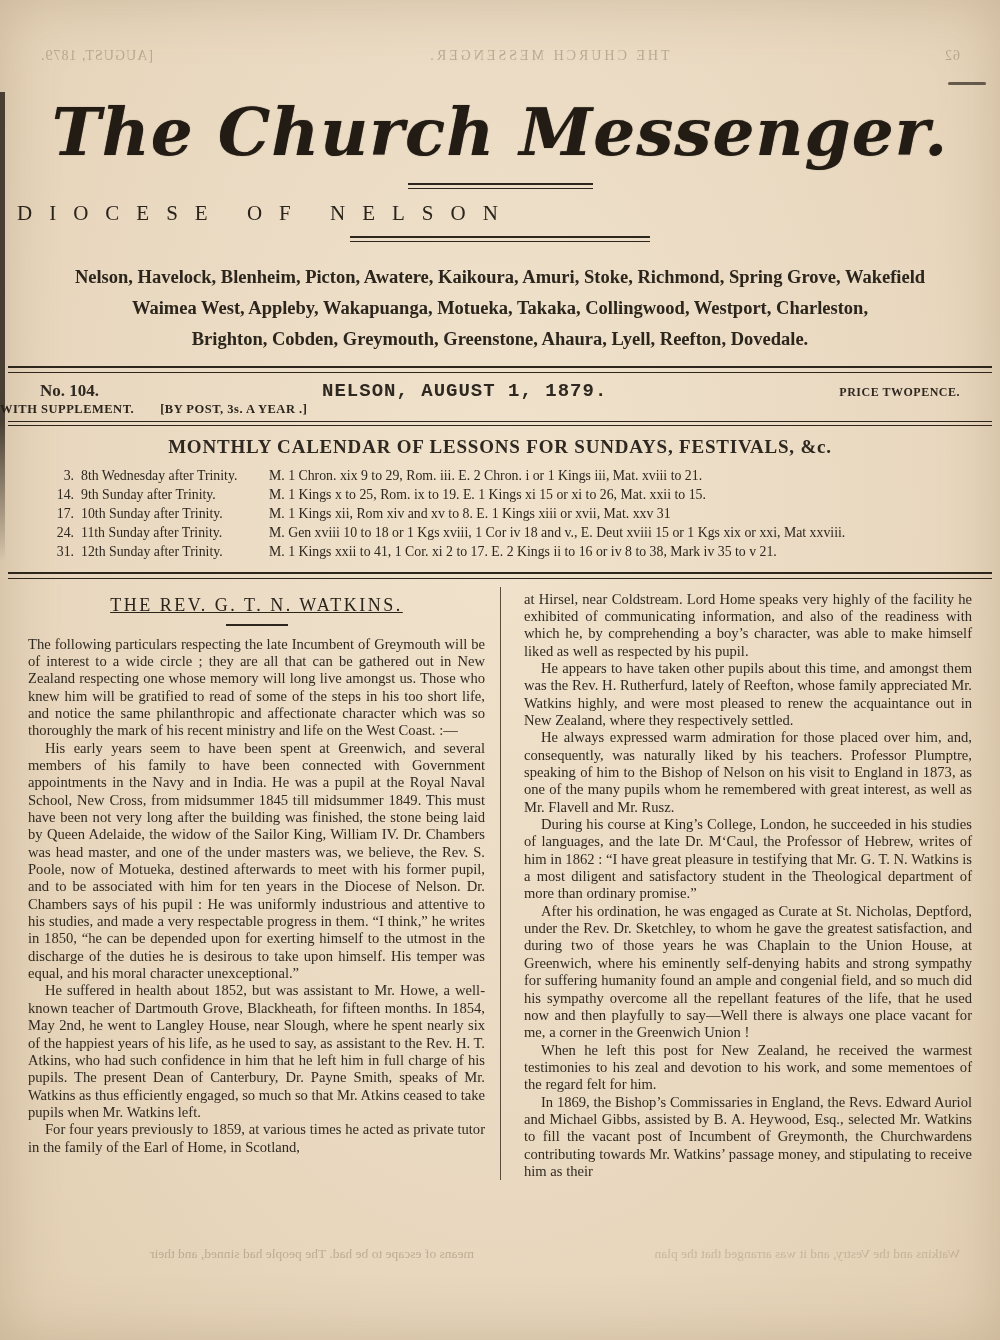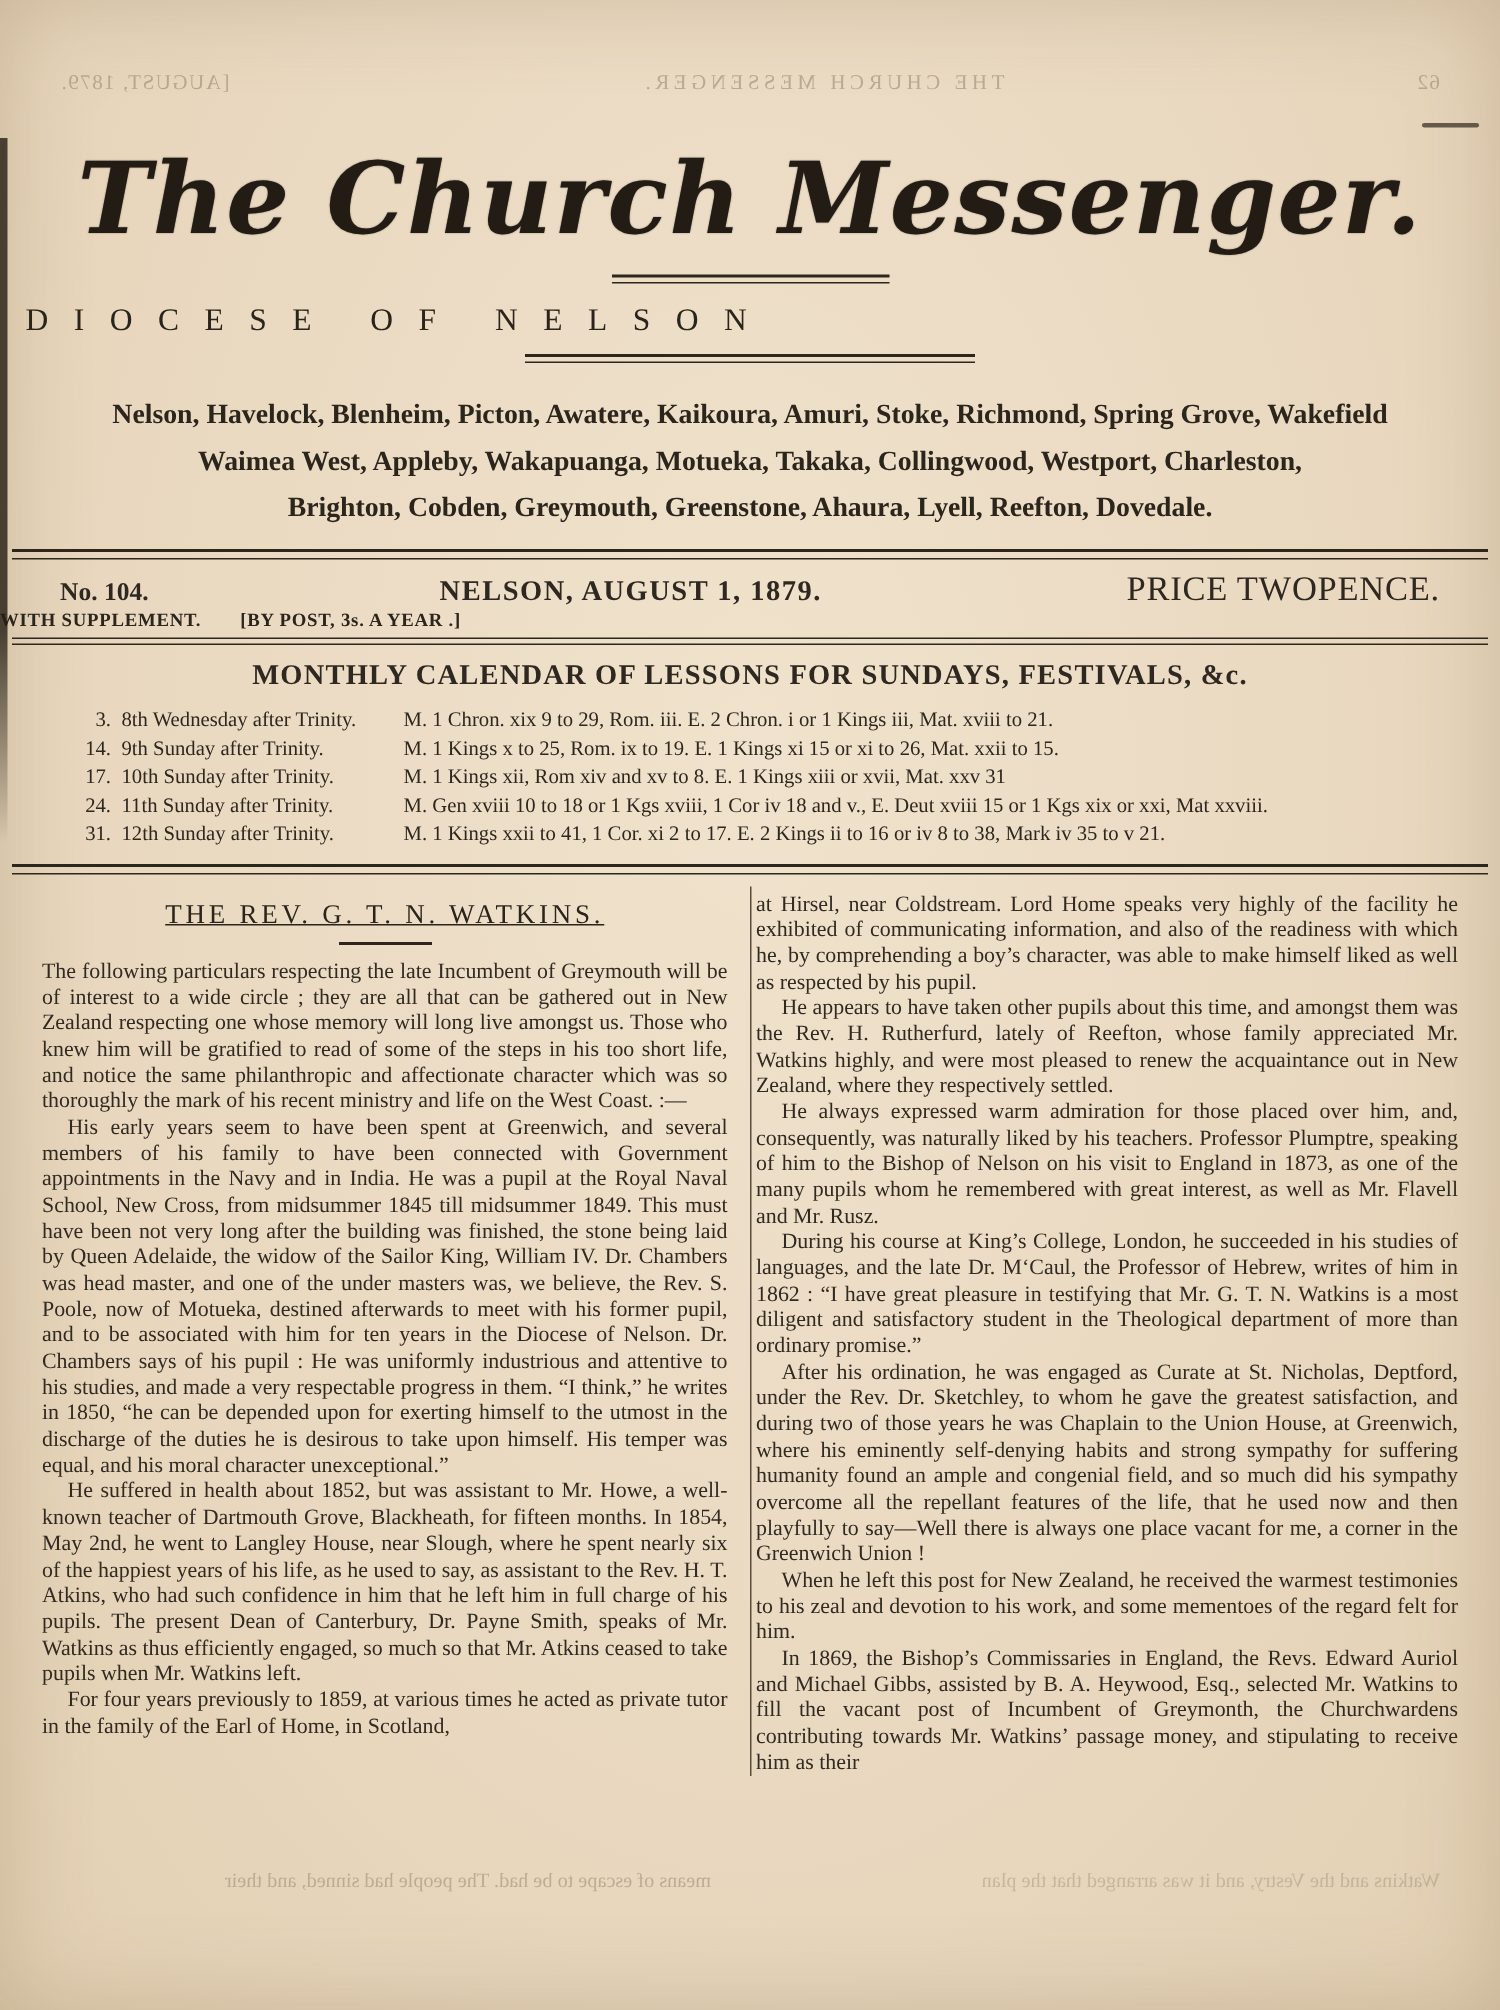--- a/index.html
+++ b/index.html
@@ -55,40 +55,40 @@
   .double-rule{margin:0 8px;height:4px;border-top:2px solid #2c261d;border-bottom:1px solid #2c261d;}
   .double-rule.thin{height:3px;border-top-width:1px;}
   .dr-top{margin-top:11px;}
 
   .issue-row{
     display:flex;align-items:baseline;
     padding:7px 40px 0 40px;
     justify-content:flex-end;
   }
   .issue-no{font-size:17px;font-weight:bold;width:170px;}
-  .issue-date{flex:1;text-align:center;font-weight:bold;font-size:19px;letter-spacing:1px;padding-right:120px;}
-  .issue-price{font-weight:normal;font-size:23px;letter-spacing:.5px;}
+  .issue-date{flex:1;text-align:center;font-weight:bold;font-size:19px;letter-spacing:1px;padding-right:120px;font-family:Liberation Mono, monospace;}
+  .issue-price{font-weight:bold;font-size:12px;letter-spacing:.5px;}
   .issue-sub{
     display:flex;justify-content:flex-start;gap:26px;
     padding:0 66px 4px 0;
     font-weight:bold;font-size:12.5px;letter-spacing:.5px;color:#2b251c;
   }
   .cal-title{
     margin-top:10px;text-align:center;
     font-weight:bold;font-size:19px;letter-spacing:.8px;
   }
   .calendar-rows{margin:8px 0 10px 48px;font-size:13.8px;line-height:19.2px;color:#2d271e;}
   .cal-row{white-space:nowrap;}
   .cal-day{display:inline-block;width:26px;text-align:right;margin-right:7px;}
   .cal-sunday{display:inline-block;width:188px;}
 
   .columns{display:flex;margin:8px 28px 0 28px;}
   .col{width:50%;box-sizing:border-box;}
   .col.left{padding-right:15px;}
-  .col.right{border-left:1px solid #594c3b;padding-left:3px;}
+  .col.right{border-left:1px solid #594c3b;padding-left:23px;}
   .art-title{
     margin-top:8px;text-align:center;
     font-size:18px;letter-spacing:2.5px;color:#2a241b;text-decoration:underline;
   }
   .title-rule{width:62px;height:2px;background:#2c261d;margin:8px auto 10px auto;}
   .col p{
     margin:0;text-align:justify;
     font-size:14.6px;line-height:17.35px;
     color:#302a21;
   }

